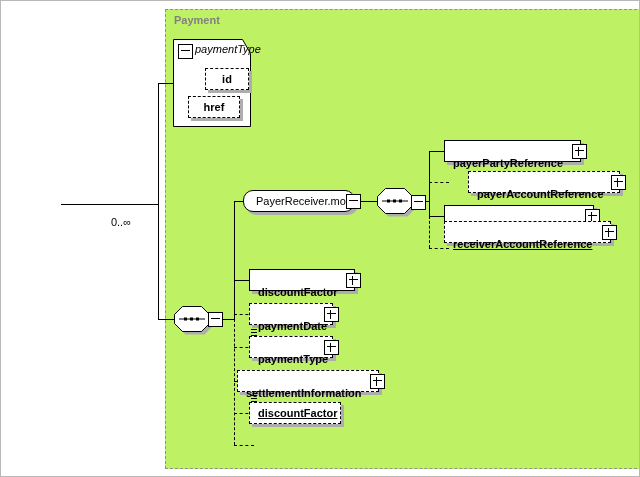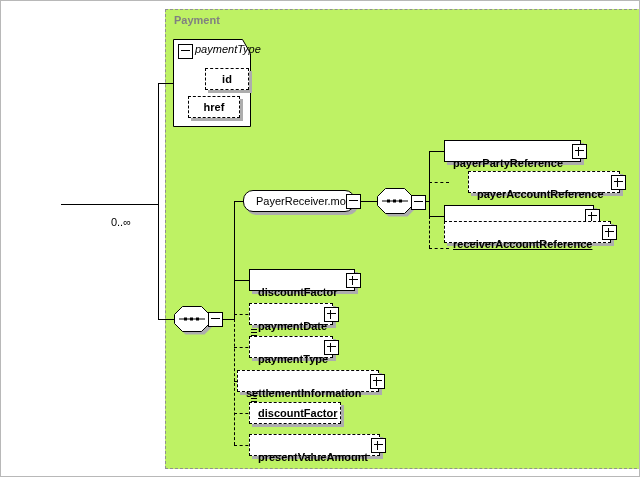--- a/index.html
+++ b/index.html
@@ -195,21 +195,14 @@
     <span>settlementInformation</span>
     <span class="pm plus">
         <span class="hb"></span>
         <span class="vb"></span>
       </span>
   </div>
   <div class="node dashed nopm" style="left:248px;top:401px;width:92px;">
     <span class="mk"></span>
     <span>discountFactor</span>
   </div>
-  <div class="node dashed" style="left:248px;top:433px;width:131px;">
-    <span>presentValueAmount</span>
-    <span class="pm plus">
-        <span class="hb"></span>
-        <span class="vb"></span>
-      </span>
-  </div>
 
 </div>
 
 </body></html>

